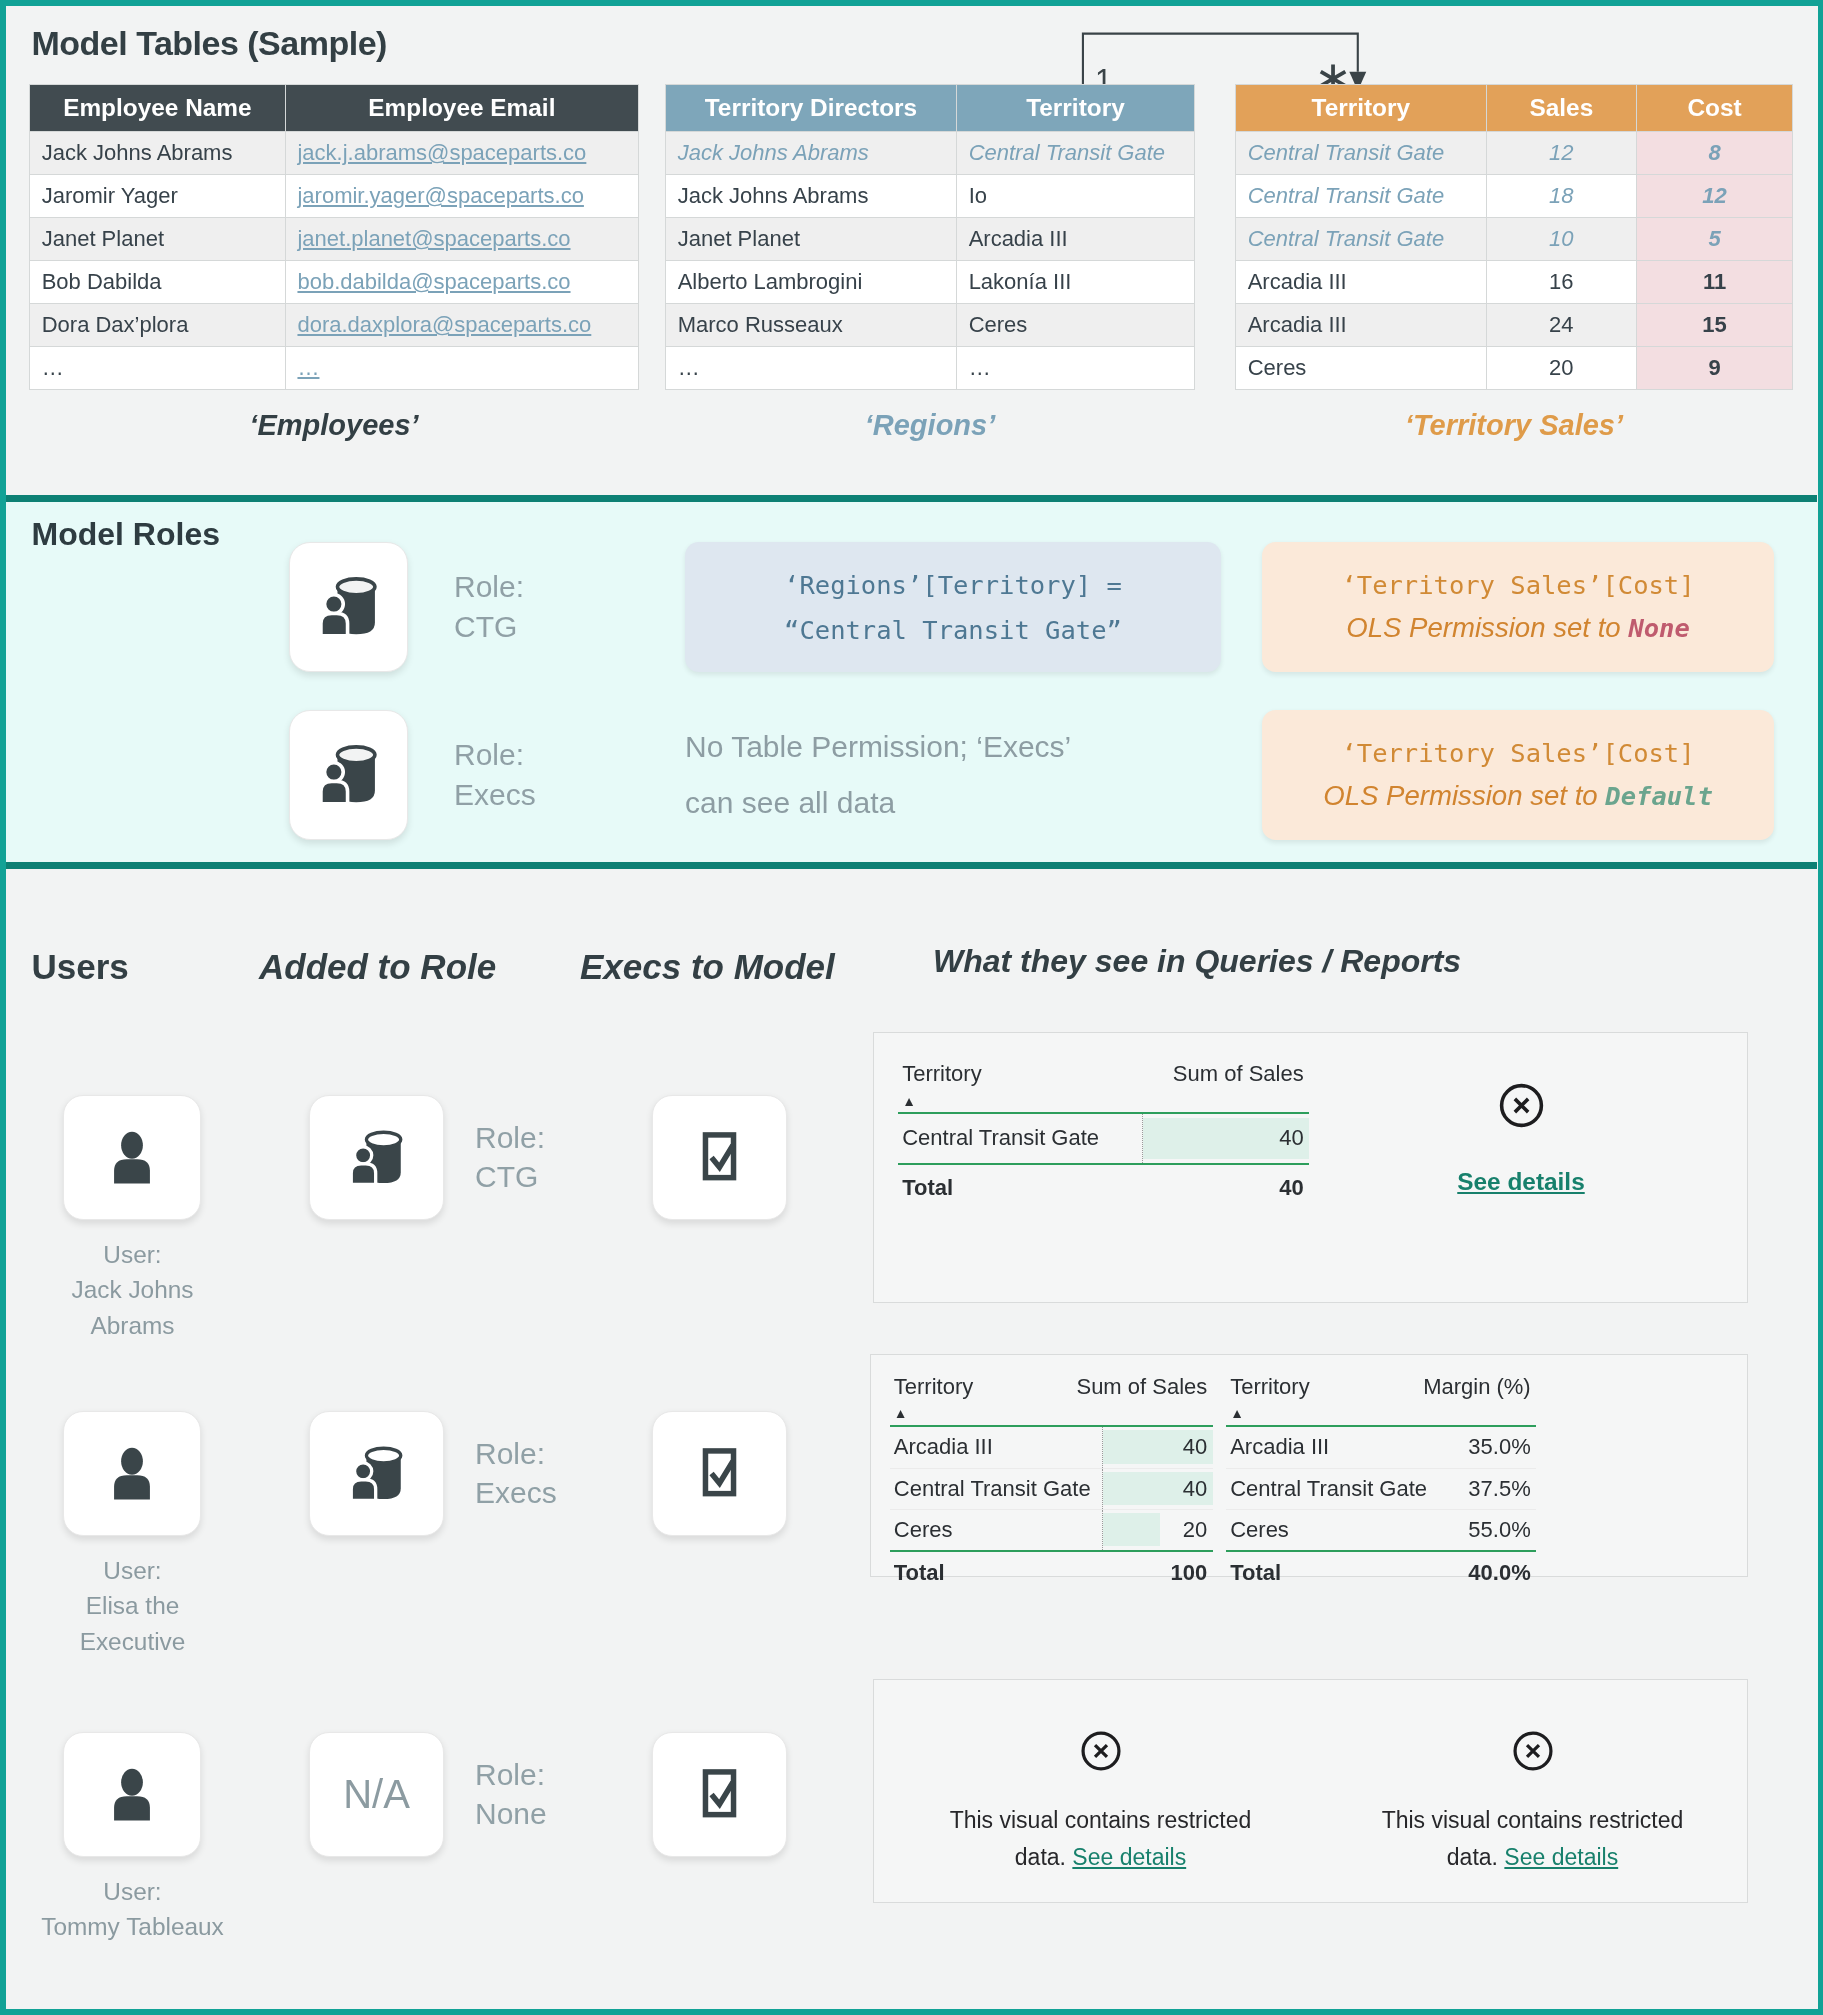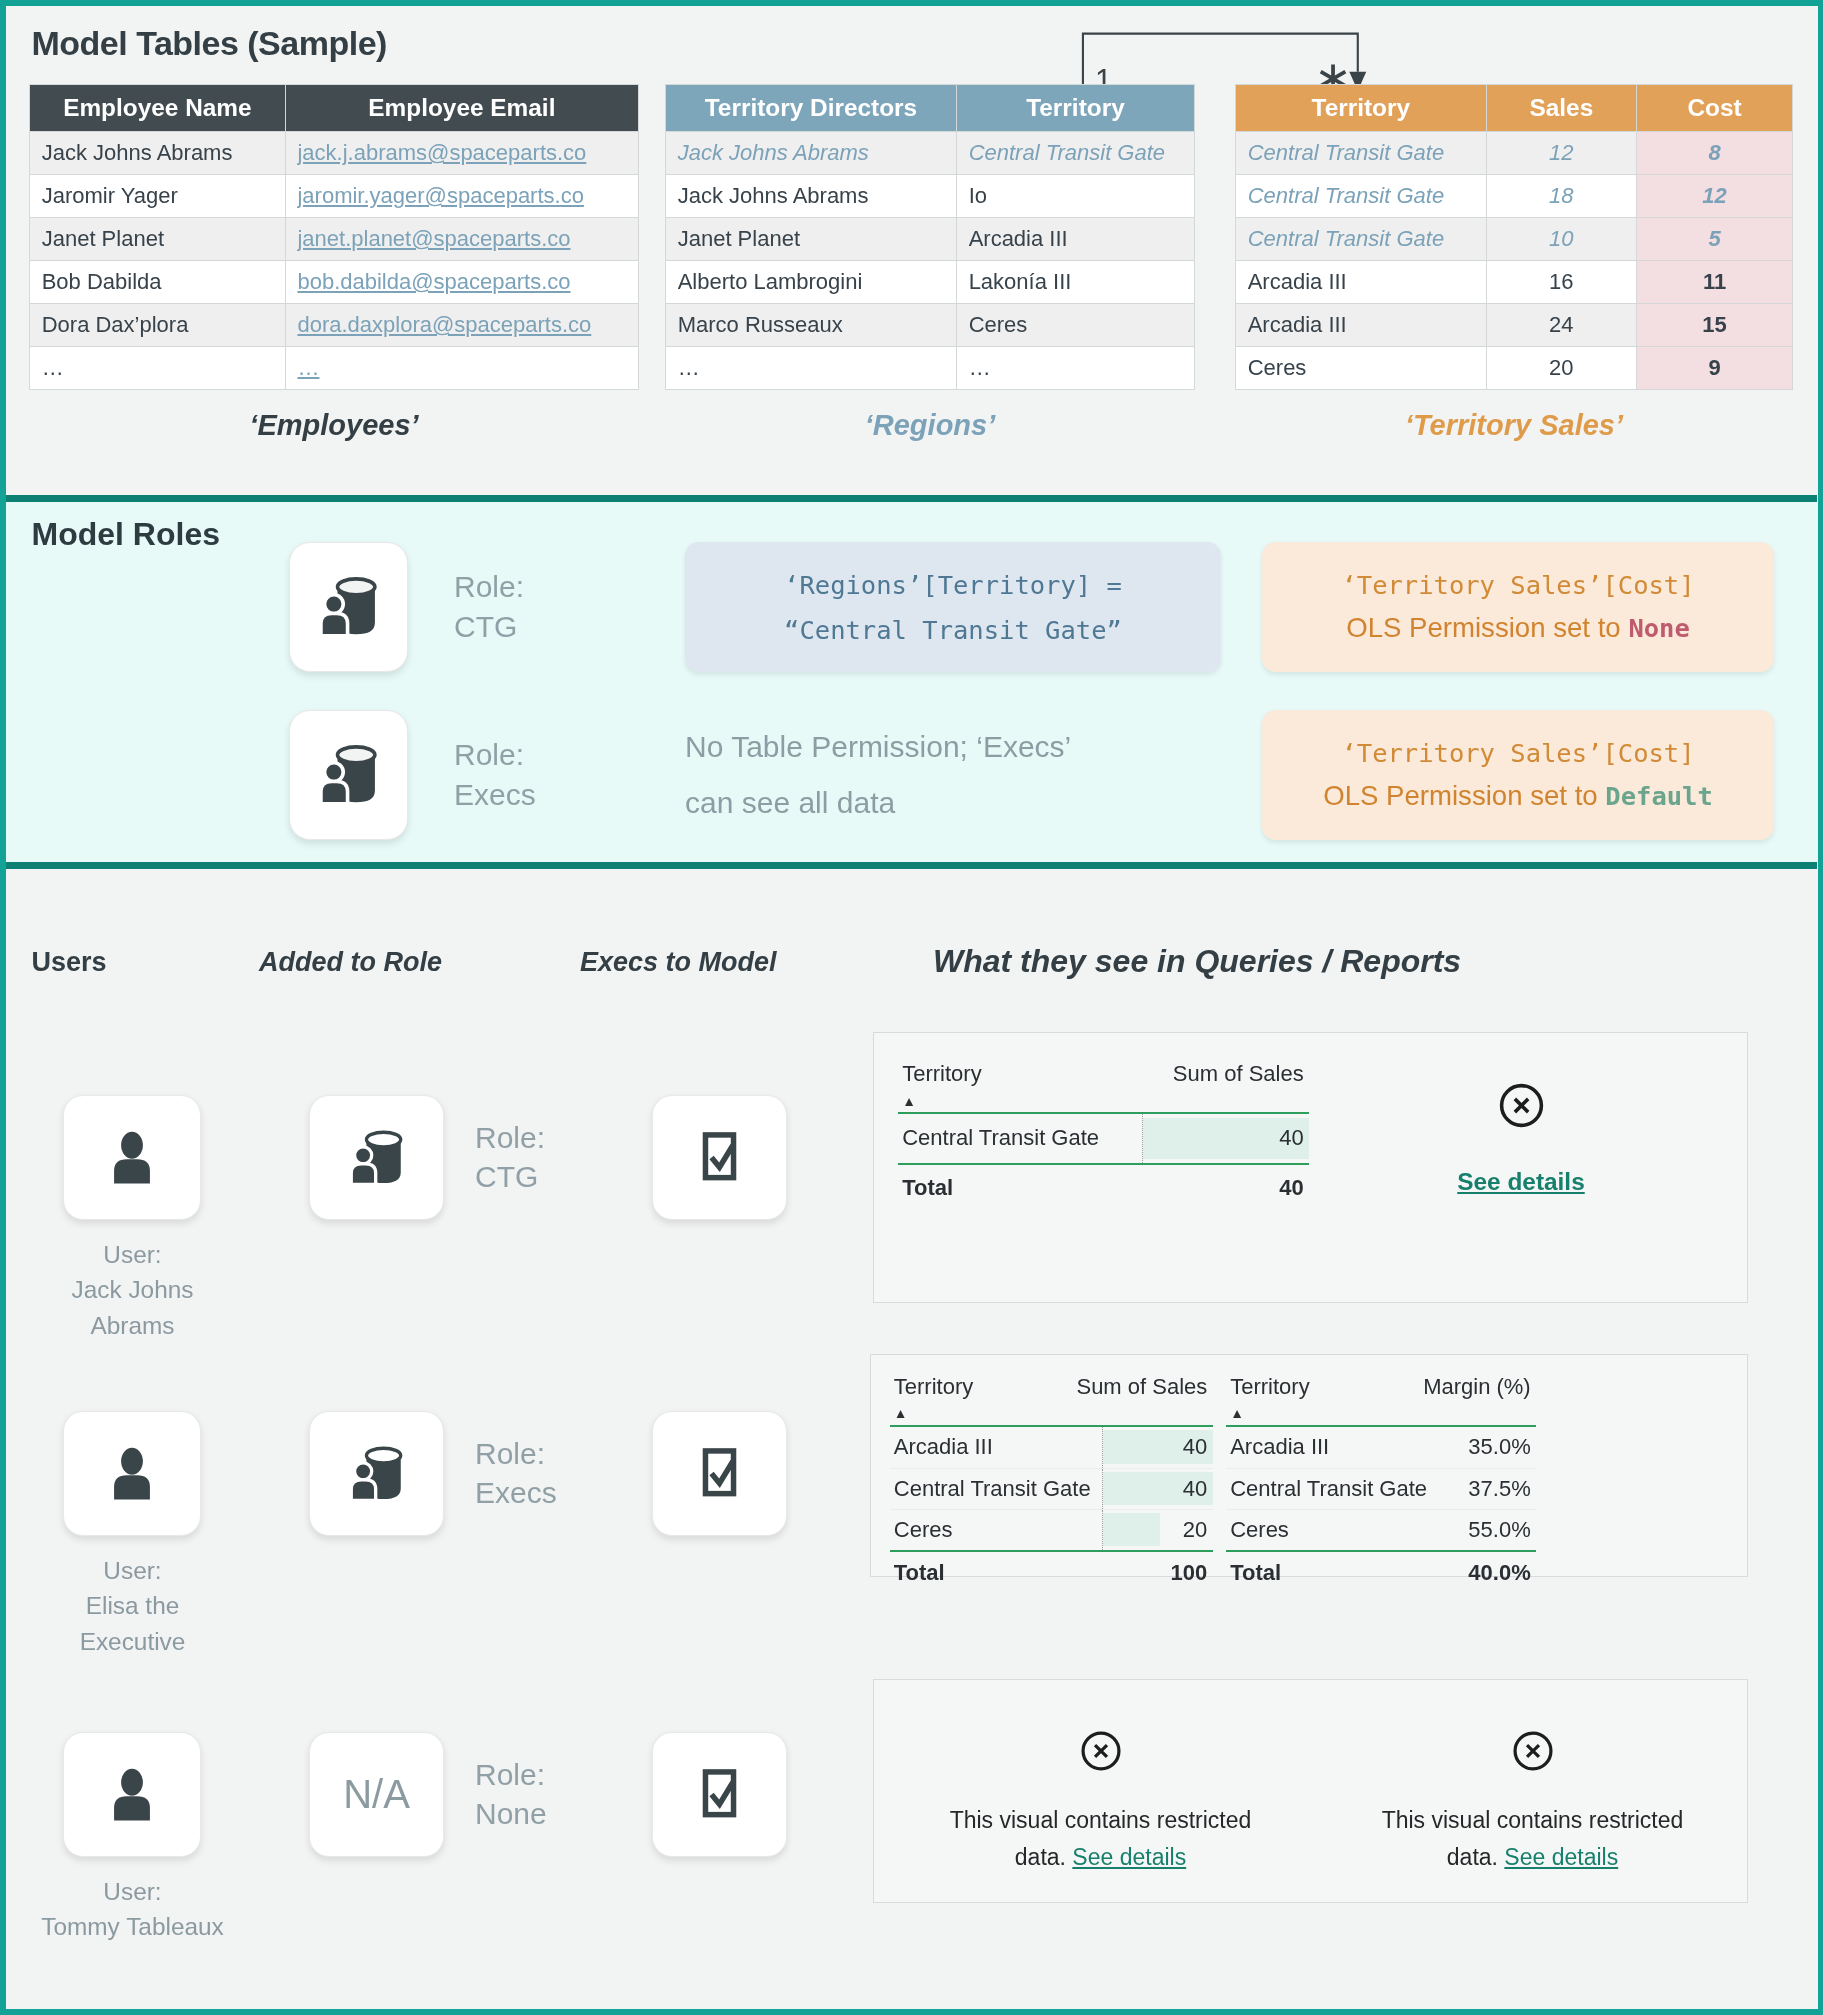--- a/index.html
+++ b/index.html
@@ -52,27 +52,27 @@
   .dax-box { position:absolute; left:679px; top:0; width:536px; height:130px; background:#dee7f0;
              border-radius:13.8px; box-shadow:0 2.1px 5.3px rgba(0,0,0,.08); display:flex; flex-direction:column;
              align-items:center; justify-content:center; gap:15px;
              font-family:"DejaVu Sans Mono", monospace; font-size:25.5px; color:#4e7893; }
   .note-text { position:absolute; left:679px; top:0; height:130px; display:flex; flex-direction:column;
                justify-content:center; gap:22px; font-size:30px; color:#8d9da3; }
   .ols-box { position:absolute; left:1256px; top:0; width:512px; height:130px; background:#fbe9d9;
              border-radius:13.8px; box-shadow:0 2.1px 5.3px rgba(0,0,0,.08); display:flex; flex-direction:column;
              align-items:center; justify-content:center; gap:12.7px; }
   .ols-obj { font-family:"DejaVu Sans Mono", monospace; font-size:25.5px; color:#d18a35; }
-  .ols-line { font-size:27.6px; color:#d1842f; }
+  .ols-line { font-size:27.6px; color:#d1842f;font-style:italic; }
   .ols-val { font-family:"DejaVu Sans Mono", monospace; font-weight:bold; font-size:25.5px; }
   .v-none { color:#bf5b6e; } .v-default { color:#6ba58e; }
 
   
   .sec-users { top:863px; height:1139px; background:#f2f3f3; }
-  .colhead { position:absolute; top:78px; font-size:27px; font-weight:bold; color:#333f44; }
+  .colhead { position:absolute; top:78px; font-size:35px; font-weight:bold; color:#333f44; }
   .ch-users { left:25.5px; }
   .ch-role { left:253px; font-style:italic; }
   .ch-access { left:574px; font-style:italic; }
   .ch-what { left:927px; font-style:italic; font-size:32px; top:74px; }
   .u-row { position:absolute; left:0; width:870px; height:276px; }
   .u-r1 { top:226px; } .u-r2 { top:542px; } .u-r3 { top:863px; }
   .user-card  { left:57px; top:0; width:138px; height:125px; border-radius:20px; }
   .role-card  { left:303px; top:0; width:135px; height:125px; border-radius:20px; }
   .check-card { left:646px; top:0; width:135px; height:125px; border-radius:20px; }
   .user-label { position:absolute; left:31px; top:142px; width:191px; text-align:center;

